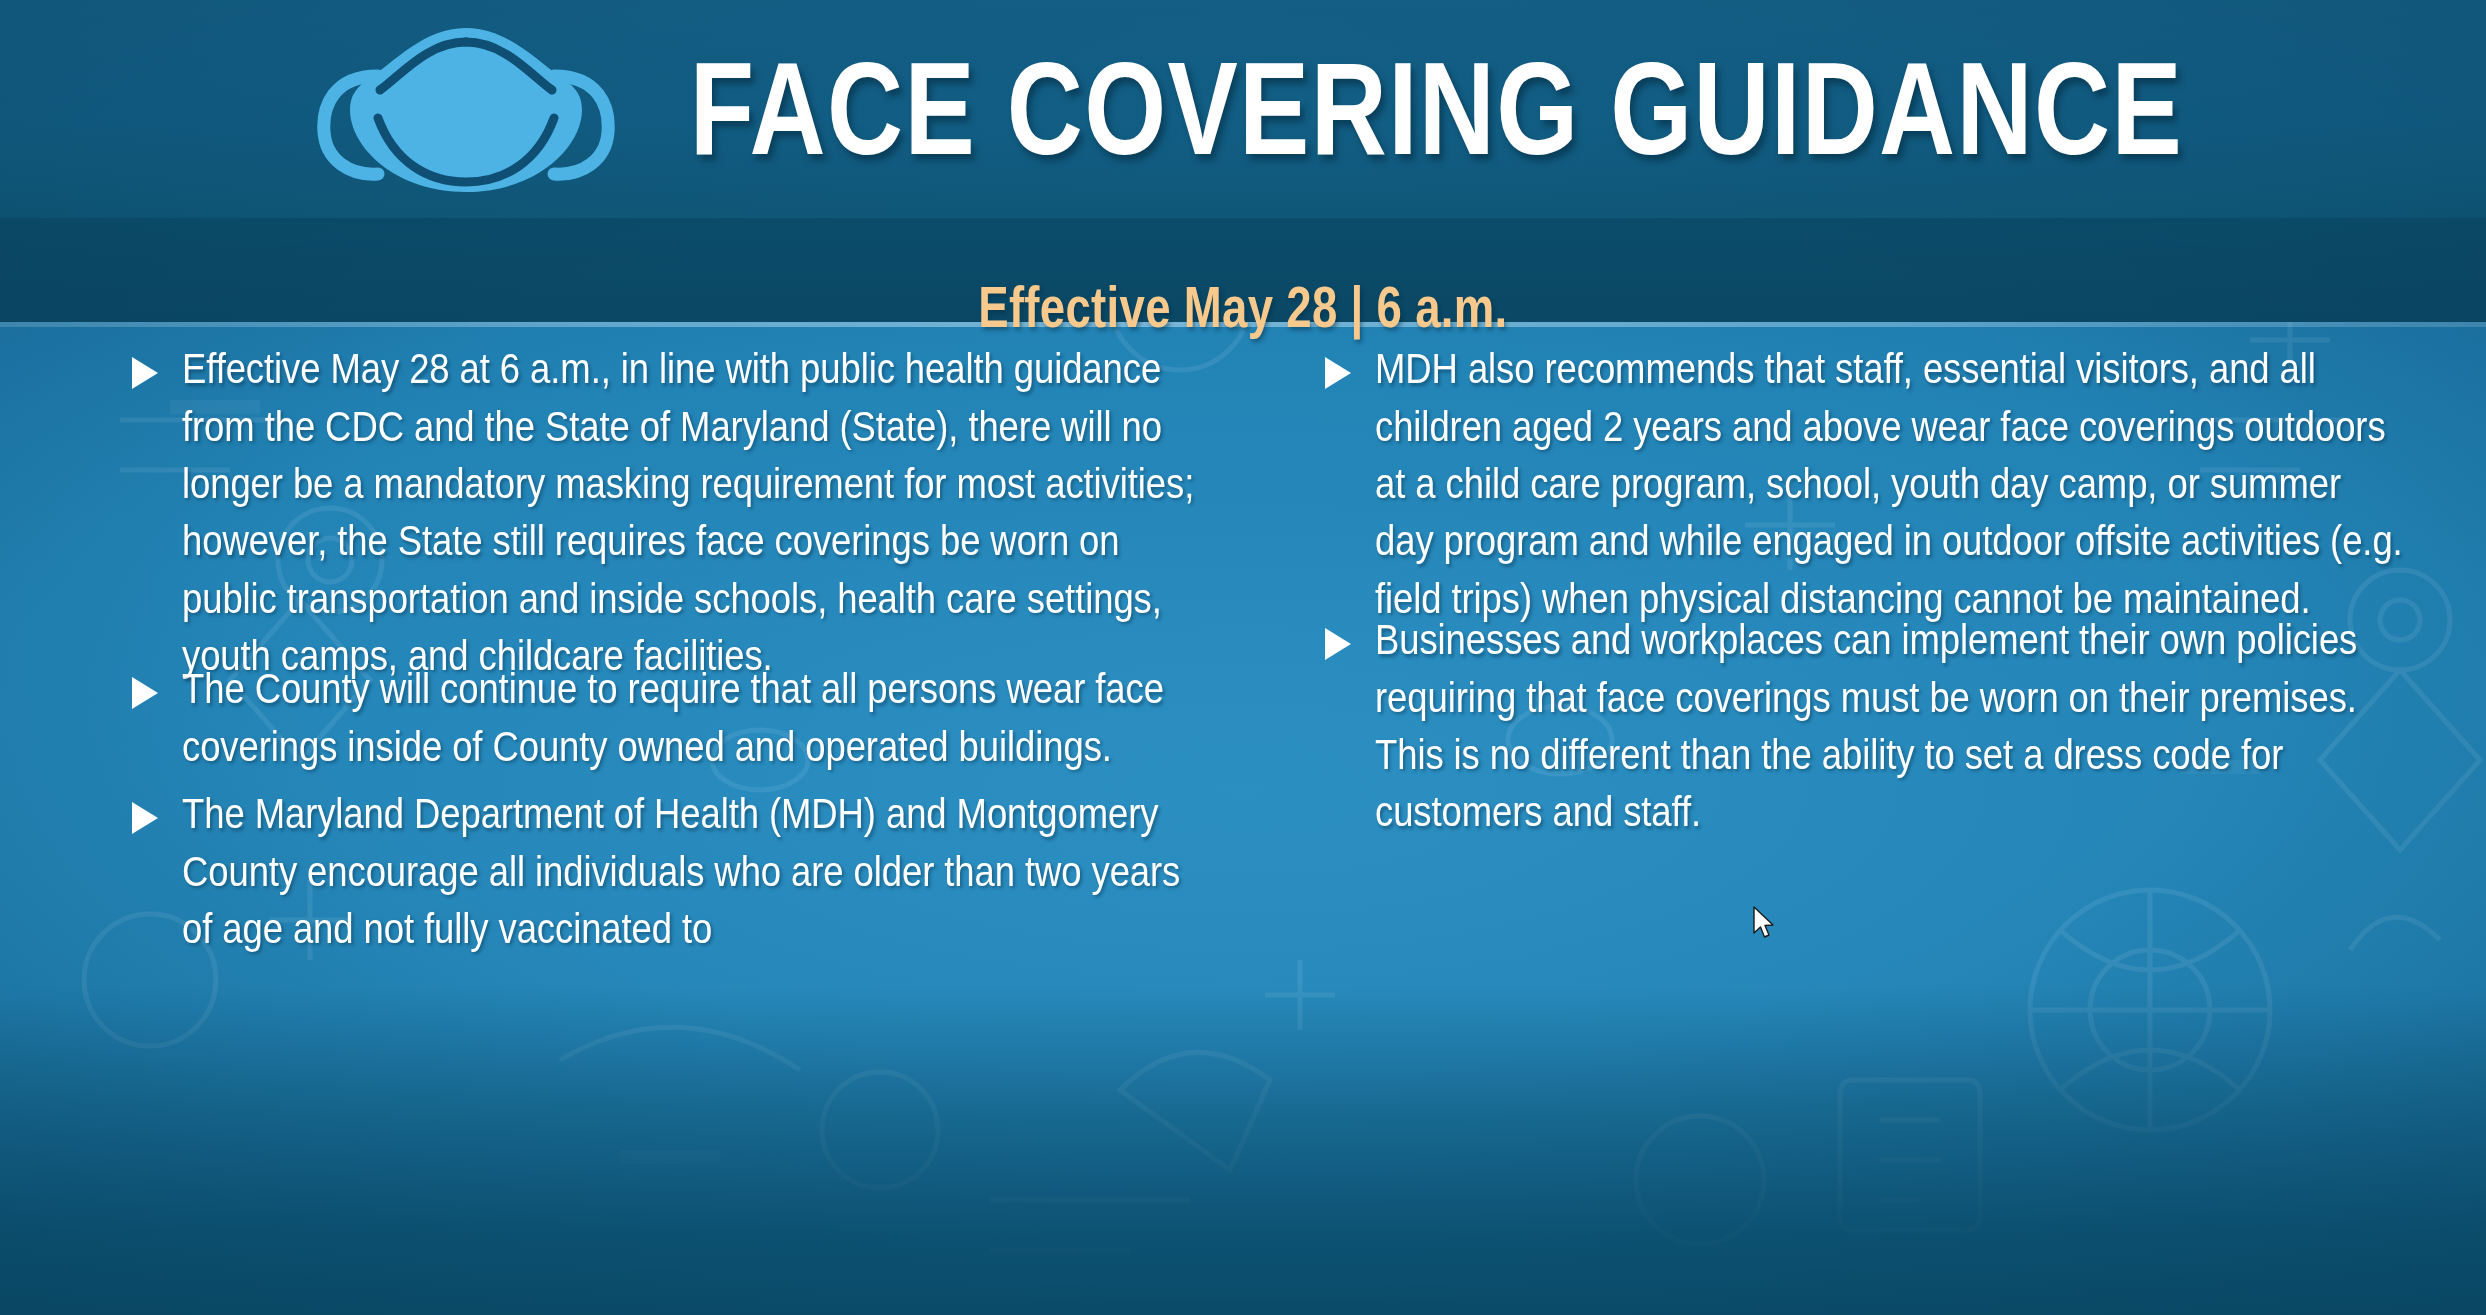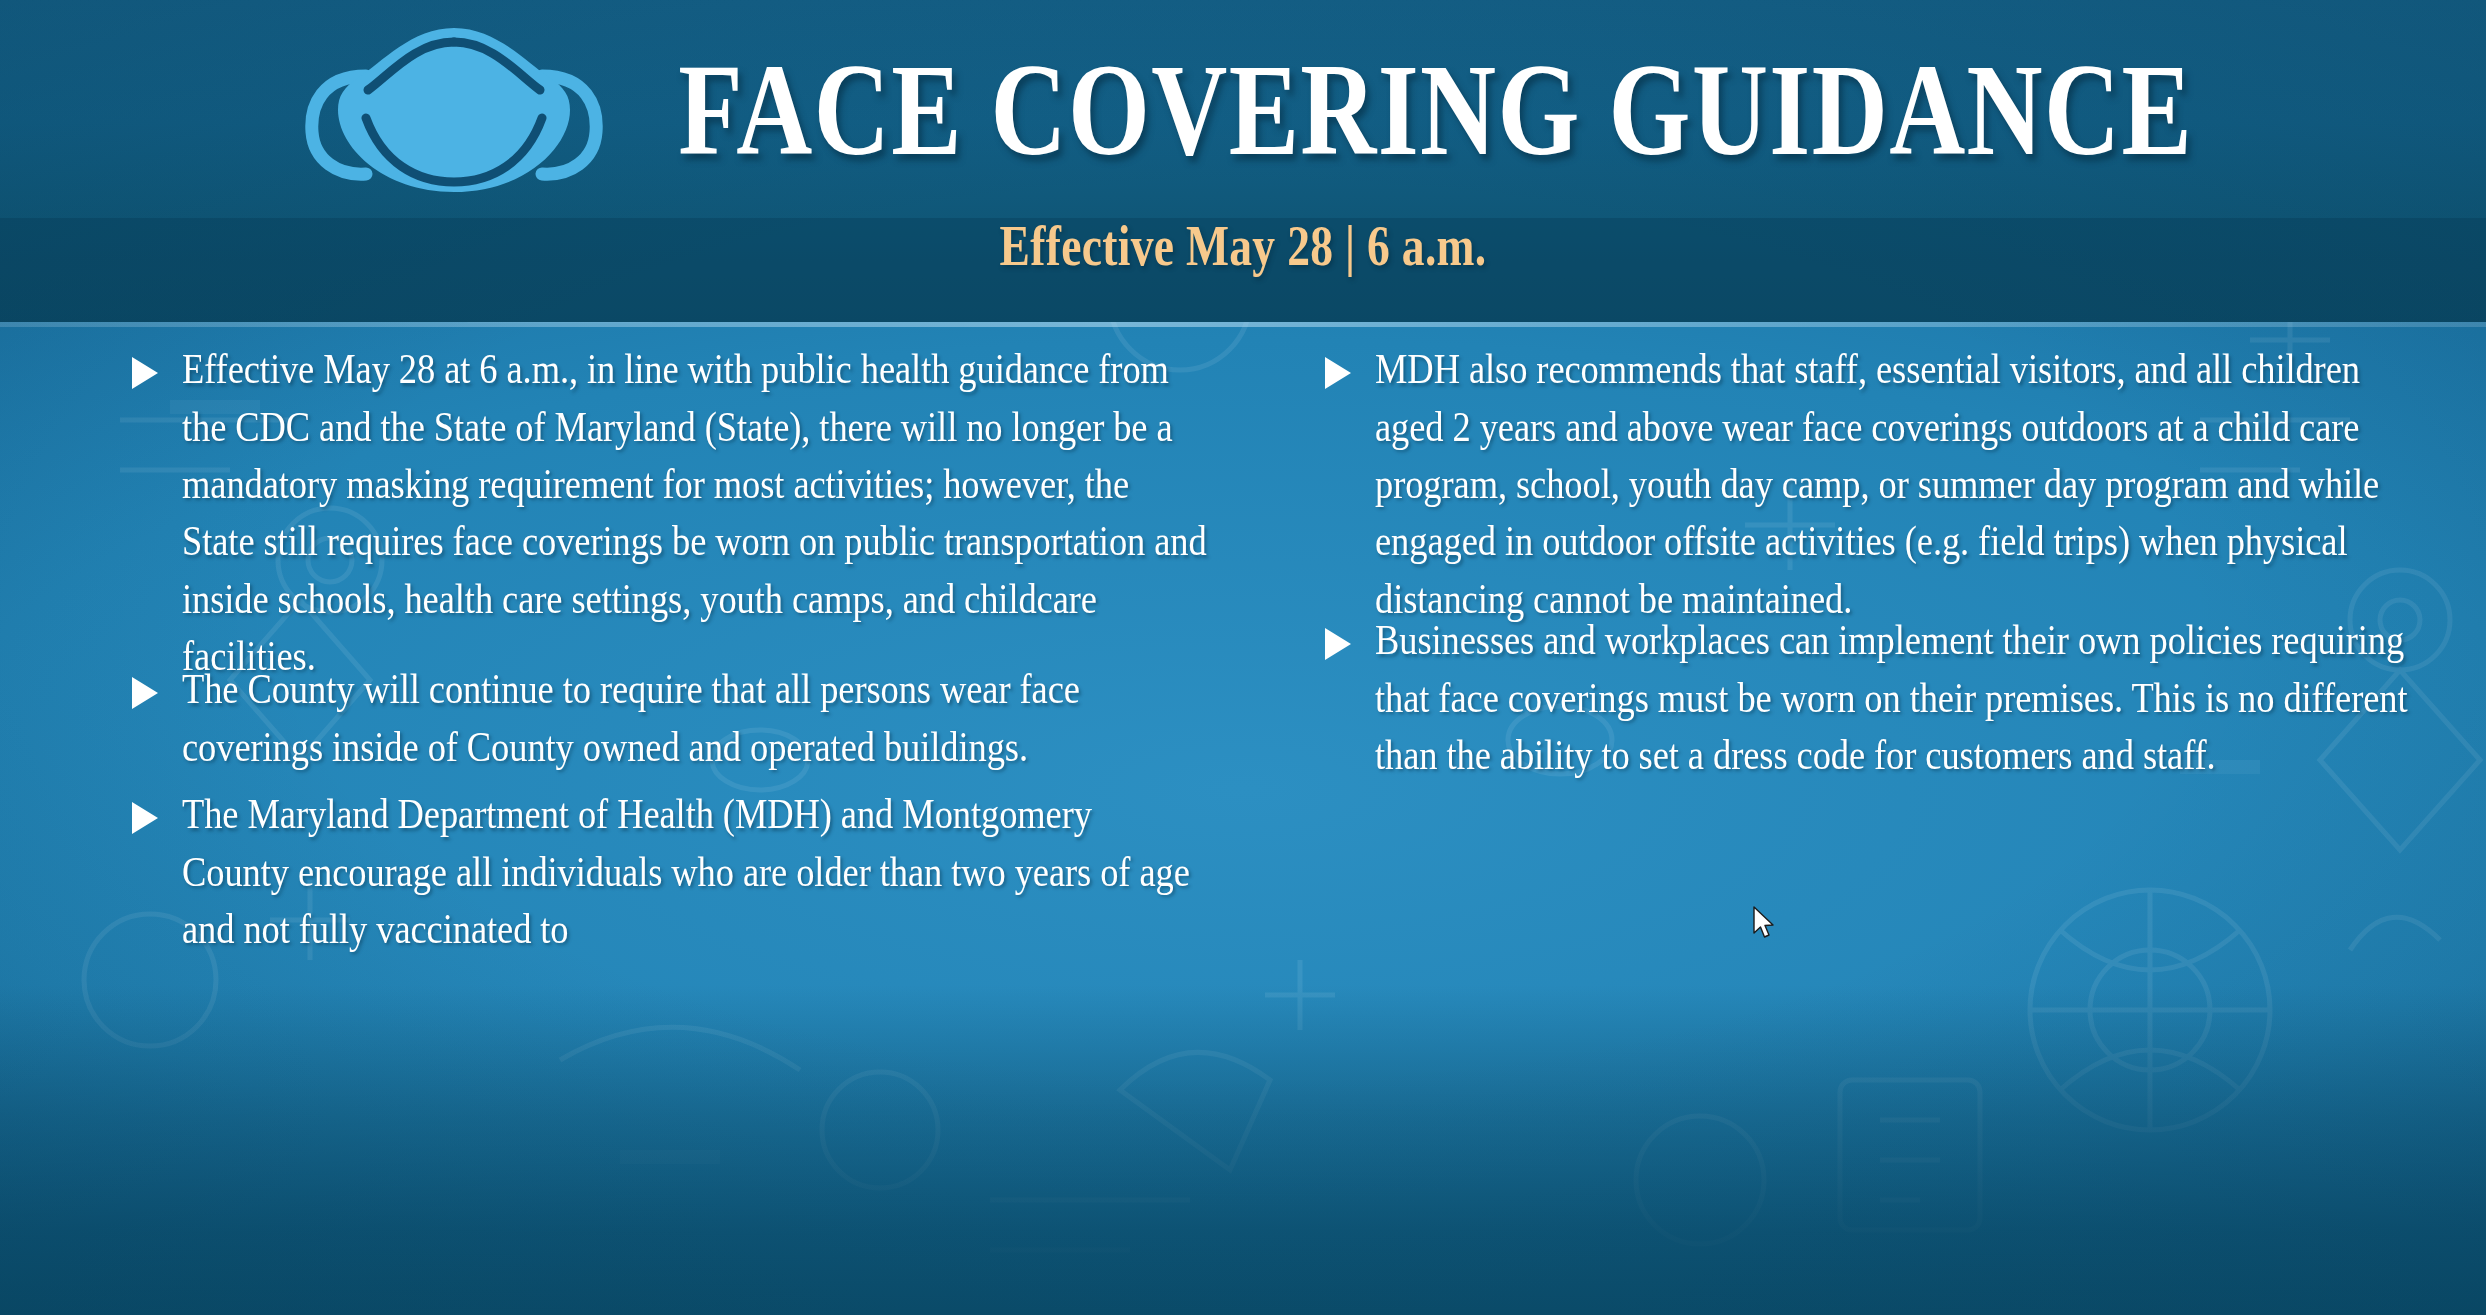--- a/index.html
+++ b/index.html
@@ -5,21 +5,21 @@
   html, body {
     margin: 0;
     padding: 0;
     background: #0b4f6c;
   }
   .slide {
     position: relative;
     width: 2486px;
     height: 1315px;
     overflow: hidden;
-    font-family: Liberation Serif, serif;
+    font-family: Liberation Sans, sans-serif;
     background: #1d4ed8;
   }
 
   
   .bg-base {
     position: absolute;
     inset: 0;
     background:
       radial-gradient(ellipse 140% 90% at 50% 60%, #2c8fc2 0%, #2283b5 38%, #17699a 72%, #0f5479 100%);
   }
@@ -85,24 +85,24 @@
     line-height: 1;
     white-space: nowrap;
     transform: scaleY(1.18) scaleX(0.94);
     transform-origin: center;
     text-shadow: 4px 5px 6px rgba(3,40,60,.55);
   }
 
   .subtitle-wrap {
     position: absolute;
     left: 0; right: 0;
-    top: 218px;
+    top: 230px;
     height: 104px;
     display: flex;
-    align-items: flex-start;
+    align-items: flex-end;
     justify-content: center;
   }
   .subtitle {
     color: #f7c98c;
     font-size: 47px;
     font-weight: 700;
     letter-spacing: .3px;
     transform: scaleY(1.22) scaleX(0.97);
     text-shadow: 2px 3px 4px rgba(3,40,60,.45);
     white-space: nowrap;

